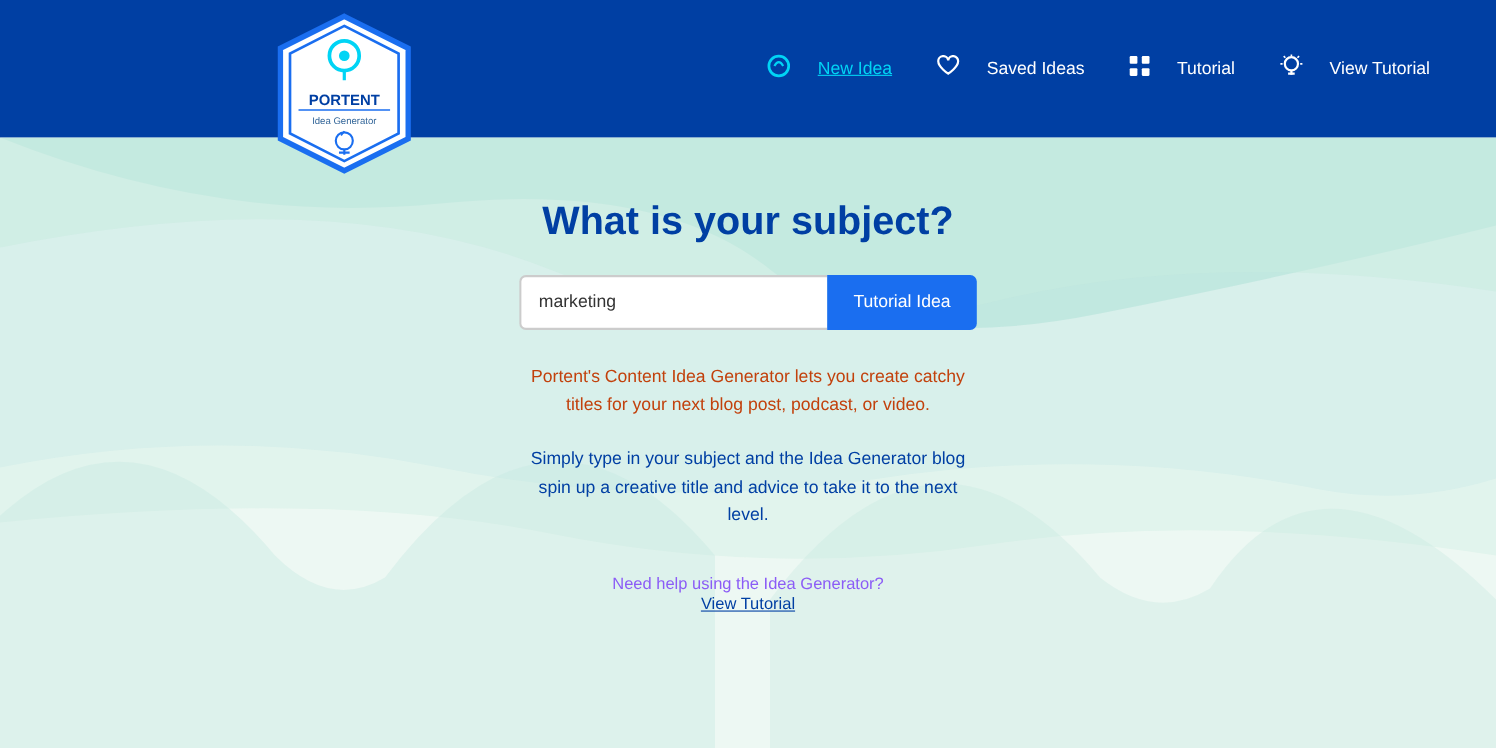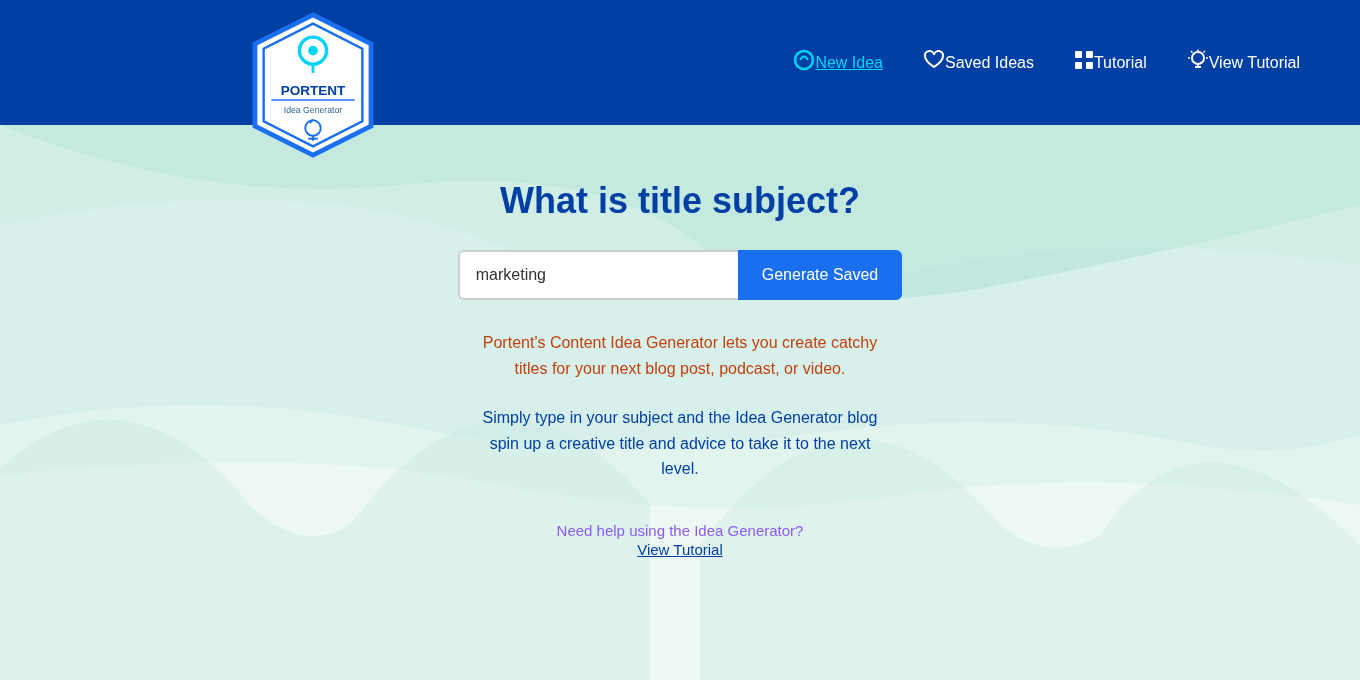--- a/index.html
+++ b/index.html
@@ -40,21 +40,21 @@
     
     .nav {
       display: flex;
       align-items: center;
       gap: 40px;
     }
 
     .nav-item {
       display: flex;
       align-items: center;
-      gap: 0;
+      gap: 24px;
       color: white;
       text-decoration: none;
       font-size: 16px;
       cursor: pointer;
     }
 
     .nav-item.active {
       color: #00d4f5;
       text-decoration: underline;
     }
@@ -241,25 +241,25 @@
     <path d="M0,100 Q300,40 500,120 Q700,200 900,150 Q1100,100 1360,140 L1360,0 L0,0 Z" fill="#c8ecdf" opacity="0.5"></path>
 
     <path d="M0,300 Q200,260 400,300 Q600,340 800,310 Q1000,280 1200,320 Q1280,335 1360,310 L1360,555 L0,555 Z" fill="#e4f5ee" opacity="0.8"></path>
     <path d="M0,350 Q300,320 500,360 Q700,400 900,370 Q1100,340 1360,380 L1360,555 L0,555 Z" fill="#eef8f3" opacity="0.9"></path>
 
     <path d="M-50,400 Q100,200 250,380 Q300,430 350,400 Q500,200 650,380 L650,555 L-50,555 Z" fill="#c5e8e0" opacity="0.4"></path>
     <path d="M700,420 Q850,220 1000,400 Q1050,440 1100,410 Q1200,260 1360,420 L1360,555 L700,555 Z" fill="#c5e8e0" opacity="0.35"></path>
   </svg>
 
   <div class="content-center">
-    <h1 class="main-title">What is title subject?</h1>
+    <h1 class="main-title">What is your subject?</h1>
 
     <div class="search-row">
       <input class="search-input" type="text" value="marketing" placeholder="marketing" style="">
-      <button class="generate-btn">Generate Saved</button>
+      <button class="generate-btn">Tutorial Idea</button>
     </div>
 
     <p class="desc-text">Portent's Content Idea Generator lets you create catchy titles for your next blog post, podcast, or video.</p>
 
     <p class="desc-text2">Simply type in your subject and the Idea Generator blog spin up a creative title and advice to take it to the next level.</p>
 
     <p class="help-text">Need help using the Idea Generator?</p>
     <a class="tutorial-link">View Tutorial</a>
   </div>
 </main>

